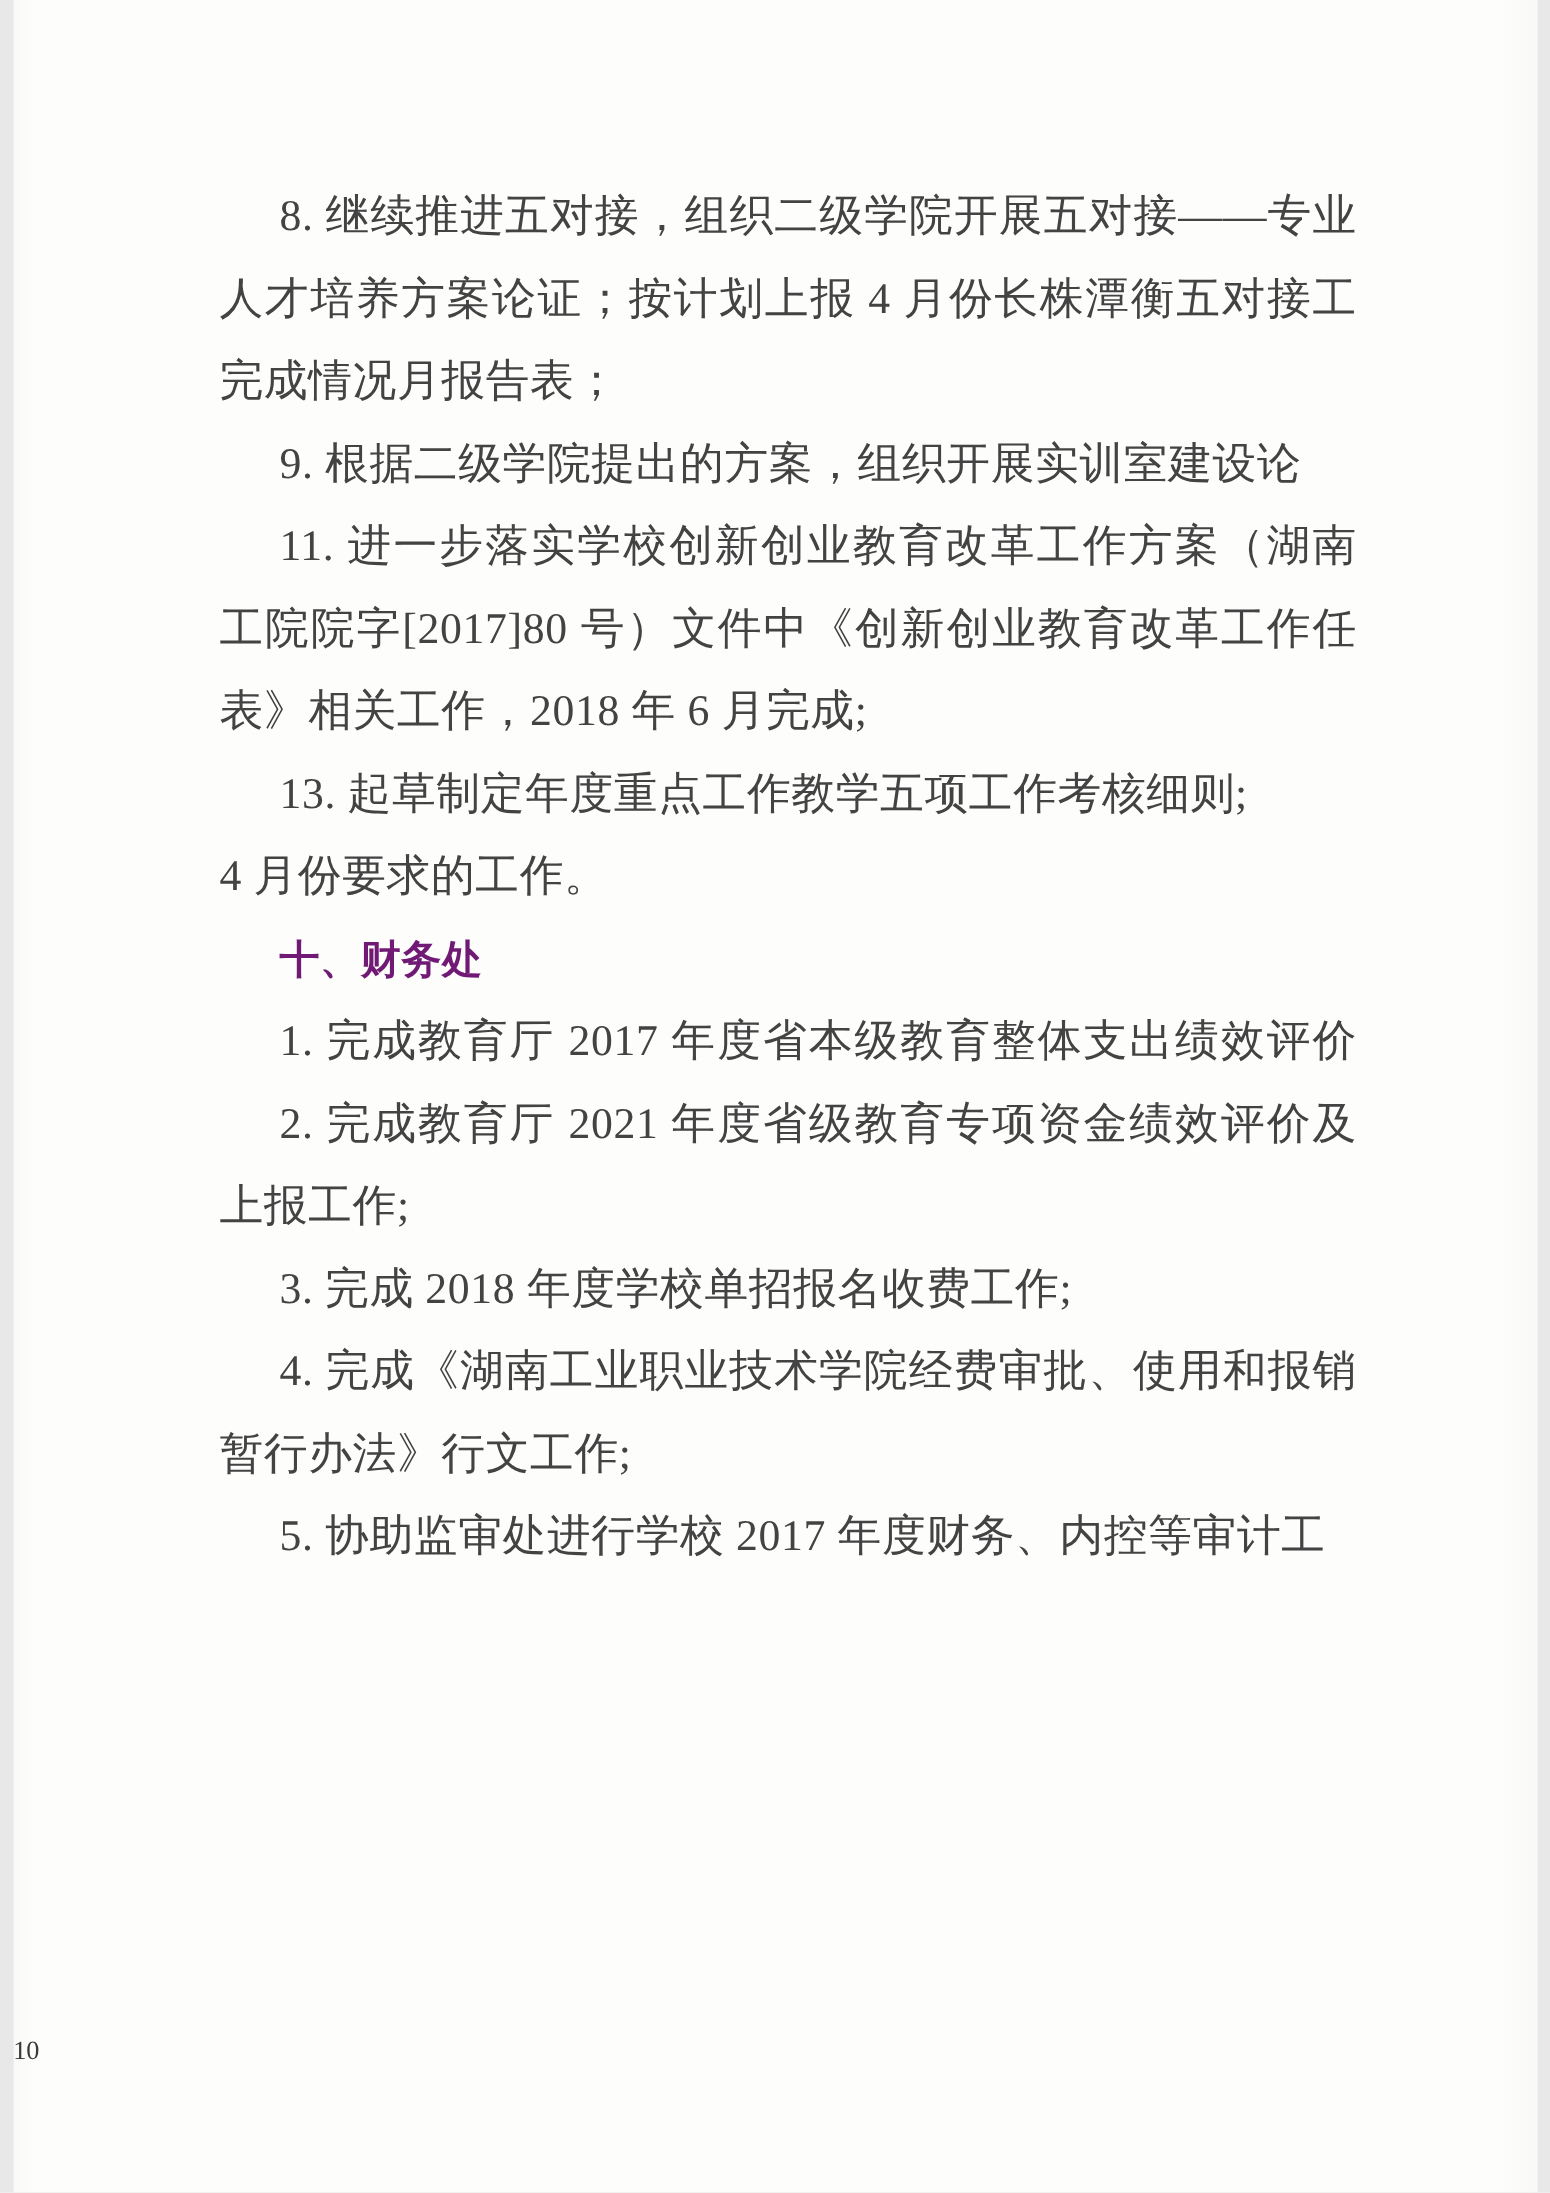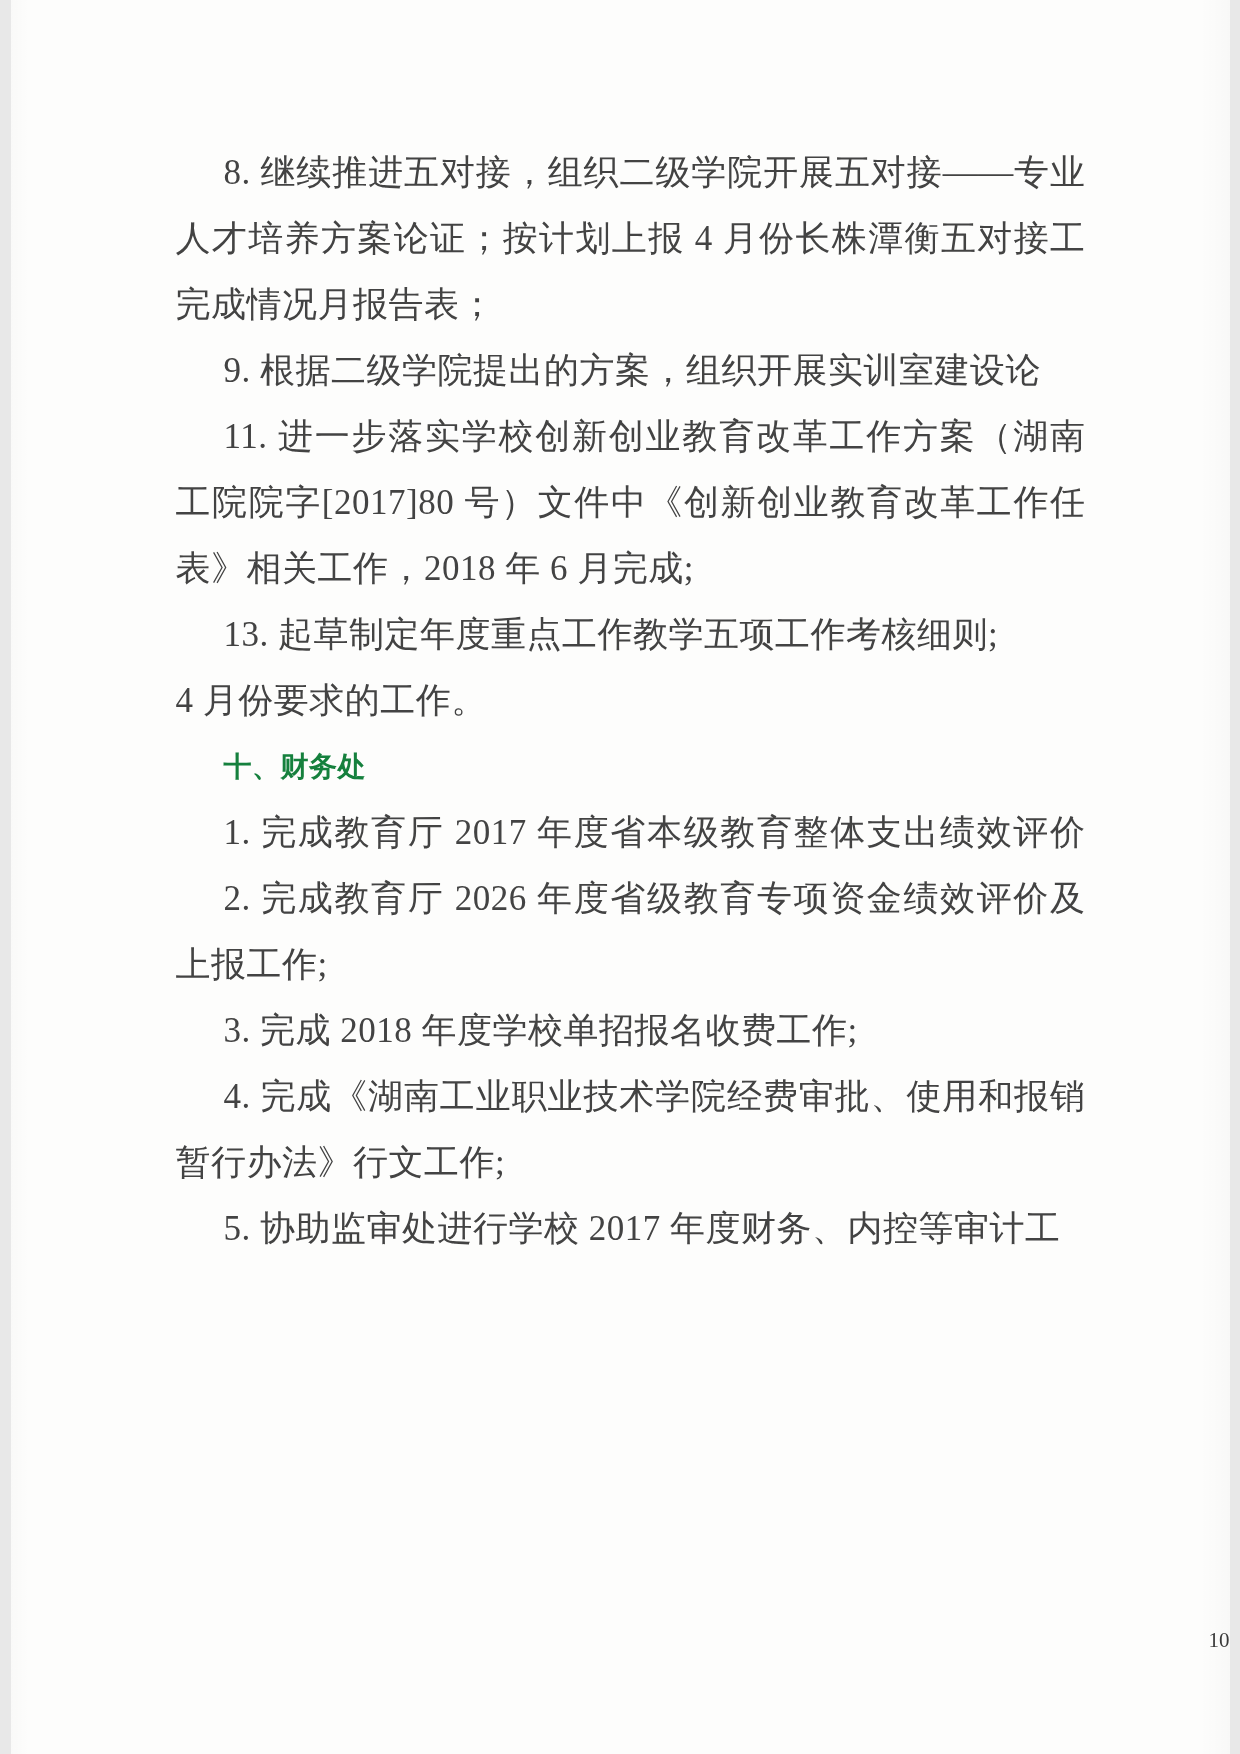--- a/index.html
+++ b/index.html
@@ -50,29 +50,29 @@
     text-indent: 48px;
   }
   .fill {
     text-align: justify;
     text-align-last: justify;
     text-justify: inter-character;
   }
   .heading .line {
     font-family: "Liberation Sans", "DejaVu Sans", sans-serif;
     font-weight: 700;
-    color: #15803d;
-    font-size: 28px;
+    color: #701a75;
+    font-size: 32px;
   }
   .page-number {
     position: absolute;
     left: 0;
     width: 100%;
     top: 1628px;
-    text-align: right;
+    text-align: left;
     font-size: 21px;
     color: #3a3a3a;
     font-family: "Liberation Serif", "DejaVu Serif", serif;
   }
 </style>
 </head>
 <body>
 
 <div class="page">
   <div class="content">
@@ -105,21 +105,21 @@
 
     <p class="para heading">
       <span class="line indent">十、财务处</span>
     </p>
 
     <p class="para">
       <span class="line indent fill">1. 完成教育厅 2017 年度省本级教育整体支出绩效评价</span>
     </p>
 
     <p class="para">
-      <span class="line indent fill">2. 完成教育厅 2026 年度省级教育专项资金绩效评价及</span>
+      <span class="line indent fill">2. 完成教育厅 2021 年度省级教育专项资金绩效评价及</span>
       <span class="line">上报工作;</span>
     </p>
 
     <p class="para">
       <span class="line indent">3. 完成 2018 年度学校单招报名收费工作;</span>
     </p>
 
     <p class="para">
       <span class="line indent fill">4. 完成《湖南工业职业技术学院经费审批、使用和报销</span>
       <span class="line">暂行办法》行文工作;</span>

